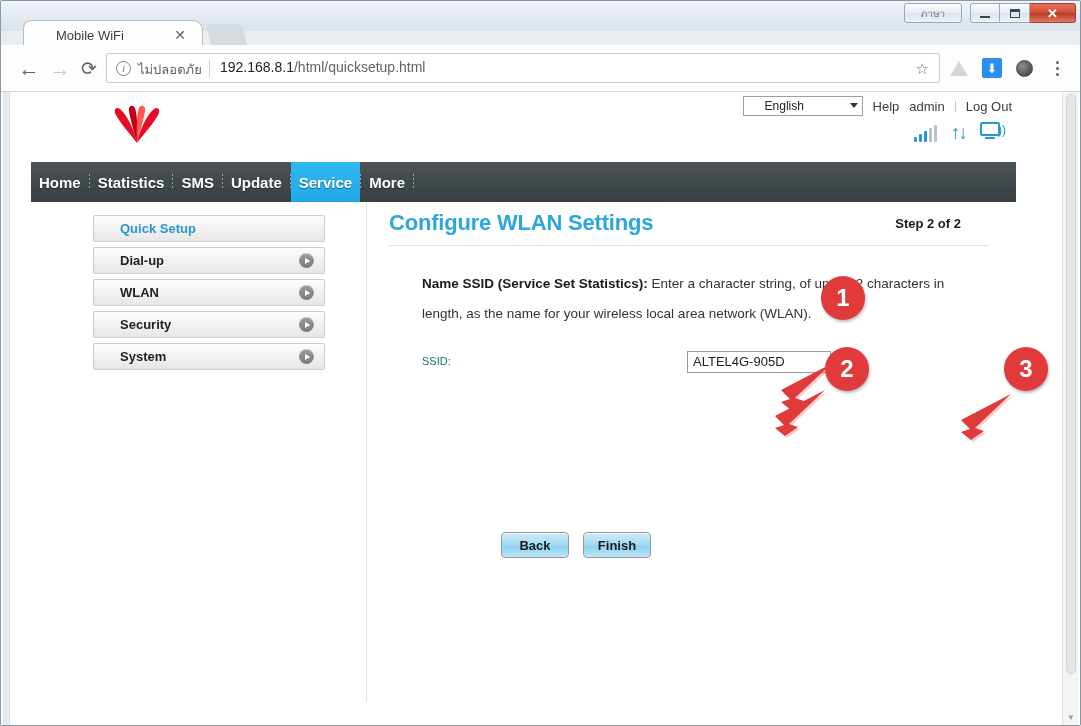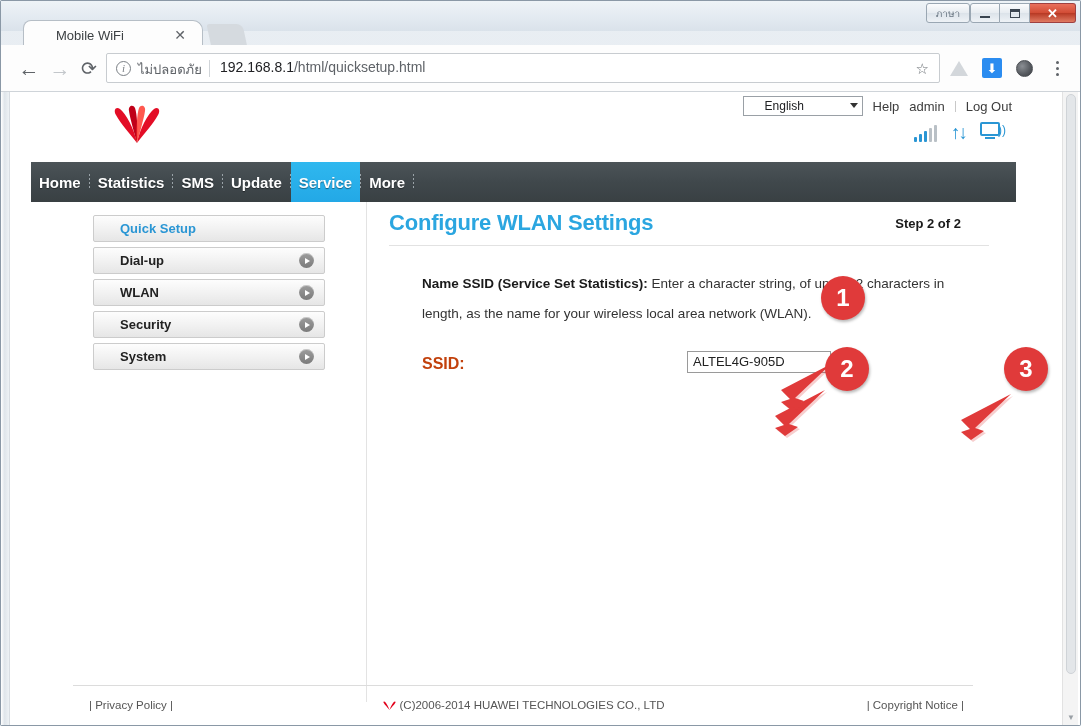--- a/index.html
+++ b/index.html
@@ -52,22 +52,22 @@
   }
   .win-btn {
     width: 30px; height: 20px;
     border: 1px solid #9aa7b3;
     background: linear-gradient(to bottom, #fbfcfd 0%, #e7ecf1 48%, #dce3ea 52%, #eef2f6 100%);
     display: flex; align-items: center; justify-content: center;
     font-size: 11px; color: #3a4450;
     box-sizing: border-box;
   }
   .win-btn.thai {
-    width: 44px;
-    margin-right: 0;
+    width: 58px;
+    margin-right: 8px;
     border-radius: 3px;
     font-size: 10px;
     color: #6a7683;
   }
   .win-btn.min { border-radius: 3px 0 0 3px; }
   .win-btn.max { border-radius: 0; border-left: none; }
   .win-btn.close {
     width: 46px;
     border-radius: 0 3px 3px 0;
     border: 1px solid #9e4040;
@@ -499,23 +499,22 @@
 
   .field-row {
     position: relative;
     margin-left: 33px;
     margin-top: 22px;
     height: 24px;
   }
   .field-label {
     position: absolute;
     left: 0; top: 4px;
-    font-size: 16px;
-    color: #c2410c;
-    font-weight: bold;
+    font-size: 11px;
+    color: #0f766e;
   }
   .field-input {
     position: absolute;
     left: 265px; top: 0;
     width: 144px; height: 22px;
     background: #ffffff;
     border: 1px solid #9a9a9a;
     box-sizing: border-box;
     font-size: 13px;
     color: #222222;
@@ -772,32 +771,26 @@
 
             <div class="desc"><b>Name SSID (Service Set Statistics):</b><span> Enter a character string, of up to 32 characters in length, as the name for your wireless local area network (WLAN).</span></div>
 
             <div class="field-row">
               <span class="field-label">SSID:</span>
               <div class="field-input">ALTEL4G-905D</div>
             </div>
 
           </div>
 
-        </div>
-
-        <div class="footer">
-          <div class="footer-rule"></div>
-          <div class="footer-row">
-            <span class="foot-left">| Privacy Policy |</span>
-            <span class="foot-center"><span class="foot-logo"><svg width="13" height="9" viewBox="0 0 13 9">
-                    <path d="M6.5 9 C4 6 1 3 0.5 1.6 C0.2 0.4 1.4 0 2.2 1 C3.6 2.6 5.6 6 6.5 9 Z M6.5 9 C9 6 12 3 12.5 1.6 C12.8 0.4 11.6 0 10.8 1 C9.4 2.6 7.4 6 6.5 9 Z" fill="#e2001a"></path>
-                  </svg></span><span>(C)2006-2014 HUAWEI TECHNOLOGIES CO., LTD</span></span>
-            <span class="foot-right">| Copyright Notice |</span>
+          <div class="btn-row">
+            <div class="btn">Back</div>
+            <div class="btn">Finish</div>
           </div>
         </div>
+
 
       </div>
     </div>
 
     <div class="annot" style="left:0;top:0;width:1079px;height:633px">
 
       <svg class="arrow-svg" width="70" height="60" style="left:762px; top:292px">
         <g>
           <path d="M62 6 L26 40 L35 43 L22 52 L12 44 L21 41 L12 32 Z" fill="#e03a3a" transform="translate(2,2)" opacity="0.25"></path>
           <path d="M62 6 L26 40 L35 43 L22 52 L12 44 L21 41 L12 32 Z" fill="#e03a3a"></path>

